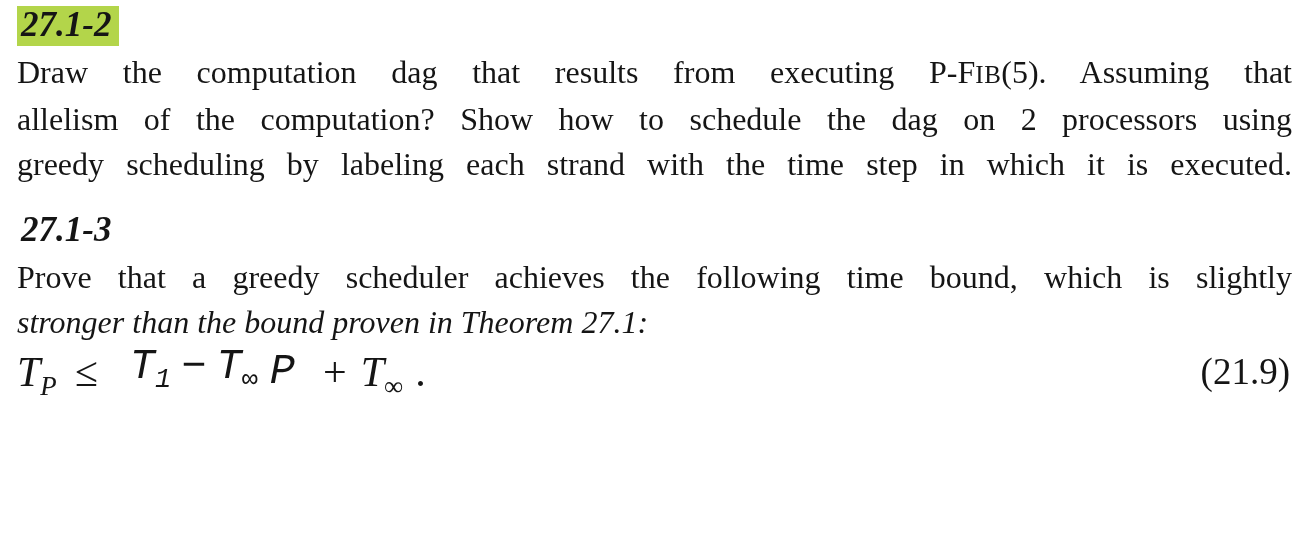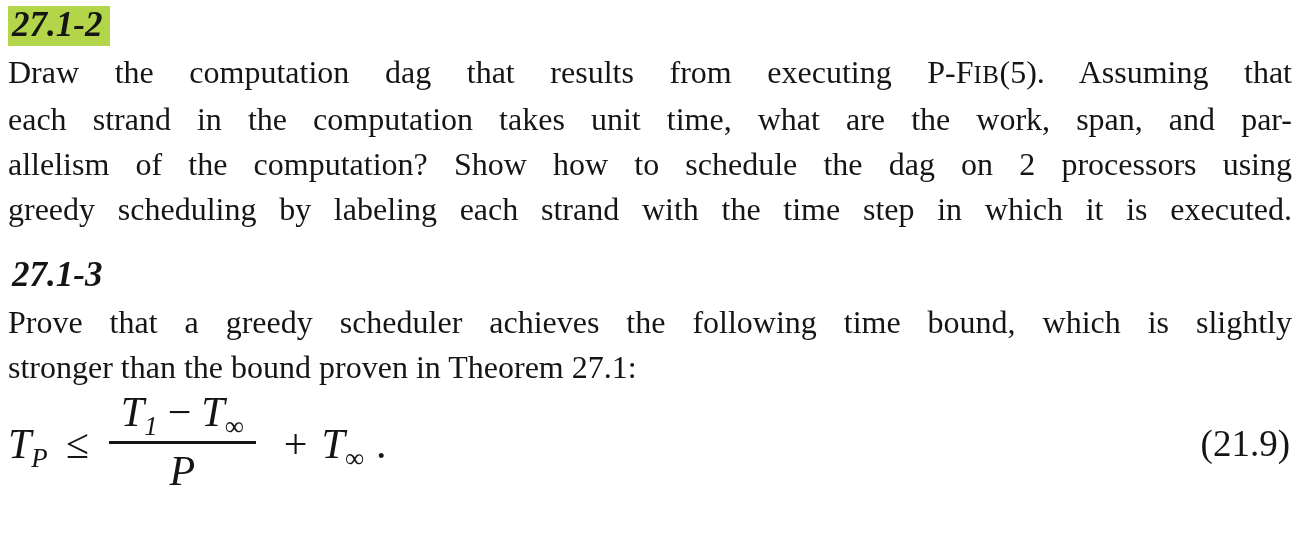--- a/index.html
+++ b/index.html
@@ -11,21 +11,21 @@
     width: 1316px;
     height: 544px;
     font-family: "Liberation Serif", "DejaVu Serif", serif;
     color: #151515;
     overflow: hidden;
   }
   .page {
     box-sizing: border-box;
     width: 1316px;
     height: 544px;
-    padding: 6px 24px 0 8px;
+    padding: 6px 24px 0 17px;
   }
   .ex-heading {
     line-height: 44px;
     height: 44px;
   }
   .ex-label {
     display: inline-block;
     font-size: 35px;
     font-weight: bold;
     font-style: italic;
@@ -39,20 +39,21 @@
   .pline {
     font-size: 32px;
     line-height: 45px;
     text-align: justify;
     text-align-last: justify;
     white-space: normal;
   }
   .pline.last-left {
     text-align: left;
     text-align-last: left;
+    font-style: italic;
   }
   .sc {
     font-size: 0.78em;
     letter-spacing: 0.5px;
   }
   .heading-2 {
     margin-top: 24px;
   }
   
   .formula-row {
@@ -63,24 +64,24 @@
   }
   .formula-row sub {
     font-size: 0.64em;
     line-height: 0;
   }
   .upright { font-style: normal; }
   .lhs { margin-right: 18px; }
   .relation { margin-right: 20px; }
   .frac {
     display: inline-flex;
-    flex-direction: column;
-    align-items: center;
+    align-items: flex-end;
     margin-right: 18px;
     transform: translateY(-2px);
+    font-family: Liberation Mono, monospace;
   }
   .frac .num {
     padding: 0 12px 5px 12px;
     white-space: nowrap;
   }
   .frac .bar {
     align-self: stretch;
     border-top: 3px solid #151515;
     height: 0;
   }
@@ -101,21 +102,20 @@
 <body>
 
 <div class="page">
 
   <div class="ex-heading">
     <span class="ex-label highlighted">27.1-2</span>
   </div>
 
   <div class="para">
     <div class="pline"><span>Draw the computation dag that results from executing P-F</span><span class="sc">IB</span><span>(5). Assuming that</span></div>
-    <div class="pline">each strand in the computation takes unit time, what are the work, span, and par-</div>
     <div class="pline">allelism of the computation? Show how to schedule the dag on 2 processors using</div>
     <div class="pline">greedy scheduling by labeling each strand with the time step in which it is executed.</div>
   </div>
 
   <div class="ex-heading heading-2">
     <span class="ex-label">27.1-3</span>
   </div>
 
   <div class="para">
     <div class="pline">Prove that a greedy scheduler achieves the following time bound, which is slightly</div>

